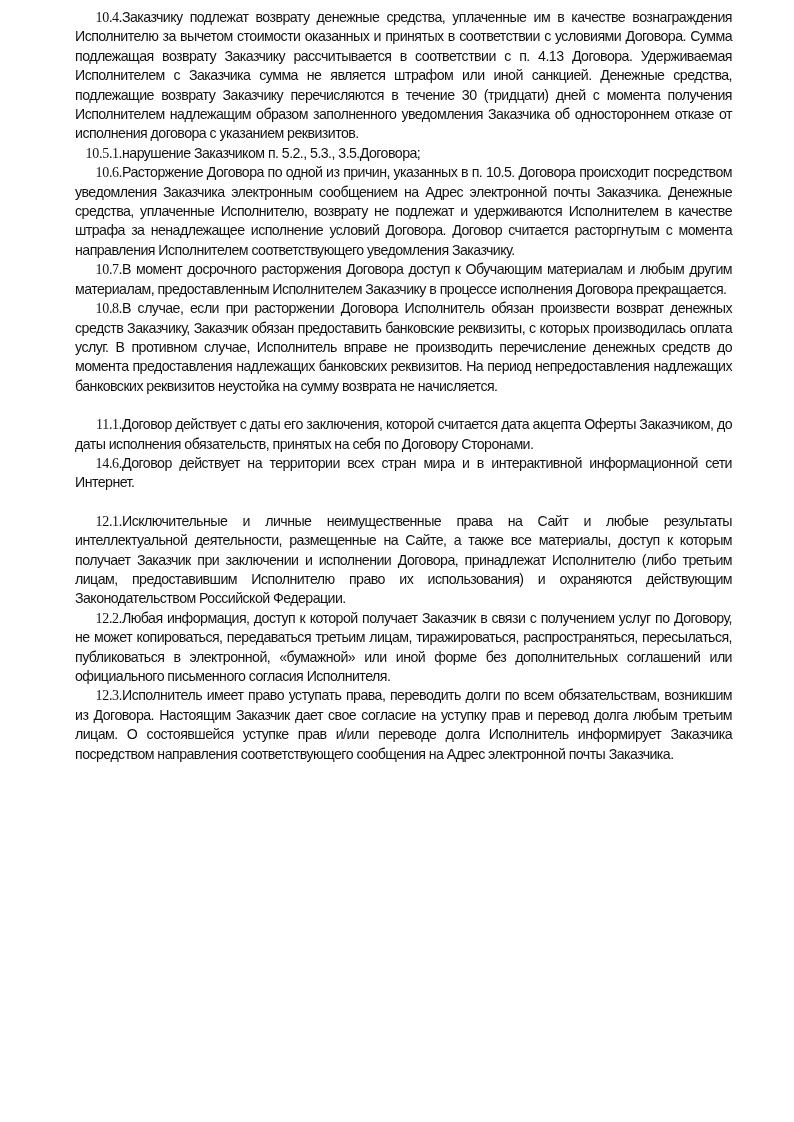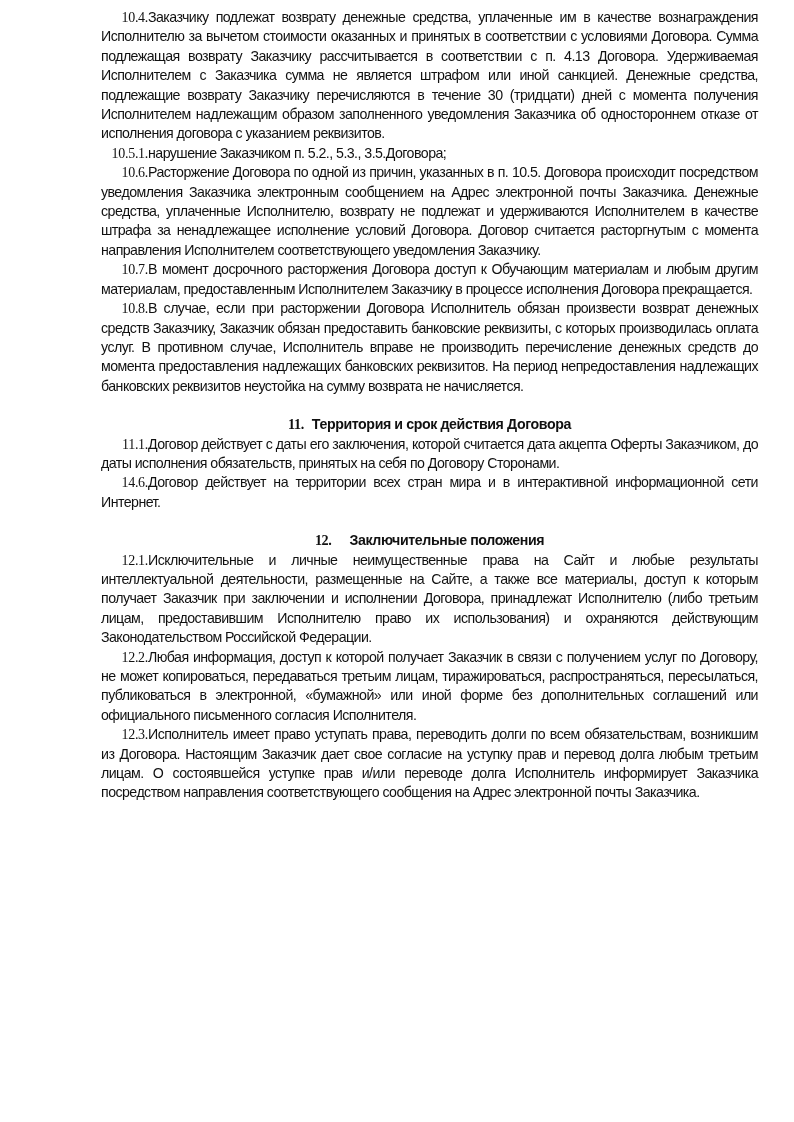--- a/index.html
+++ b/index.html
@@ -1,17 +1,17 @@
 <!DOCTYPE html>
 <html><head>
   <meta charset="utf-8">
   <style>
     html, body { margin: 0; padding: 0; background: #ffffff; }
     body { width: 794px; height: 1122px; overflow: hidden; position: relative; color: #111; }
-    .page { position: absolute; left: 75px; top: 8px; width: 657px; margin-left: 26px; }
+    .page { position: absolute; left: 75px; top: 8px; width: 657px; }
     .para {
       font-family: "Liberation Sans", sans-serif;
       font-size: 14.2px;
       line-height: 19.4px;
       text-align: justify;
       letter-spacing: -0.55px;
       word-spacing: 0px;
       margin: 0;
     }
     .num {
@@ -63,37 +63,31 @@
   <p class="para p-first">
     <span class="num">10.7.</span><span>В момент досрочного расторжения  Договора доступ к Обучающим материалам и любым другим материалам, предоставленным Исполнителем Заказчику в процессе исполнения Договора прекращается.</span>
   </p>
 
   <p class="para p-first">
     <span class="num">10.8.</span><span>В случае, если при расторжении Договора Исполнитель обязан произвести возврат денежных средств Заказчику, Заказчик обязан предоставить банковские реквизиты, с которых производилась оплата услуг. В противном случае, Исполнитель вправе не производить перечисление денежных средств до момента предоставления надлежащих банковских реквизитов. На период непредоставления надлежащих банковских реквизитов неустойка на сумму возврата не начисляется.</span>
   </p>
 
   <div class="gap"></div>
 
-  <p class="heading">
-    <span class="hnum">11.</span><span>Территория и срок действия Договора</span>
-  </p>
 
   <p class="para p-first">
     <span class="num">11.1.</span><span>Договор действует с даты его заключения, которой считается дата акцепта Оферты Заказчиком, до даты исполнения обязательств, принятых на себя по Договору Сторонами.</span>
   </p>
 
   <p class="para p-first">
     <span class="num">14.6.</span><span>Договор действует на территории всех стран мира и в интерактивной информационной сети Интернет.</span>
   </p>
 
   <div class="gap"></div>
 
-  <p class="heading h12">
-    <span class="hnum">12.</span><span>Заключительные положения</span>
-  </p>
 
   <p class="para p-first">
     <span class="num">12.1.</span><span>Исключительные и личные неимущественные права на Сайт и любые результаты интеллектуальной деятельности, размещенные на Сайте, а также все материалы, доступ к которым получает Заказчик при заключении и исполнении Договора, принадлежат Исполнителю (либо третьим лицам, предоставившим Исполнителю право их использования) и охраняются действующим Законодательством Российской Федерации.</span>
   </p>
 
   <p class="para p-first">
     <span class="num">12.2.</span><span>Любая информация, доступ к которой получает Заказчик в связи с получением услуг по Договору, не может копироваться, передаваться третьим лицам, тиражироваться, распространяться, пересылаться, публиковаться в электронной, «бумажной» или иной форме без дополнительных соглашений или официального письменного согласия Исполнителя.</span>
   </p>
 
   <p class="para p-first">

